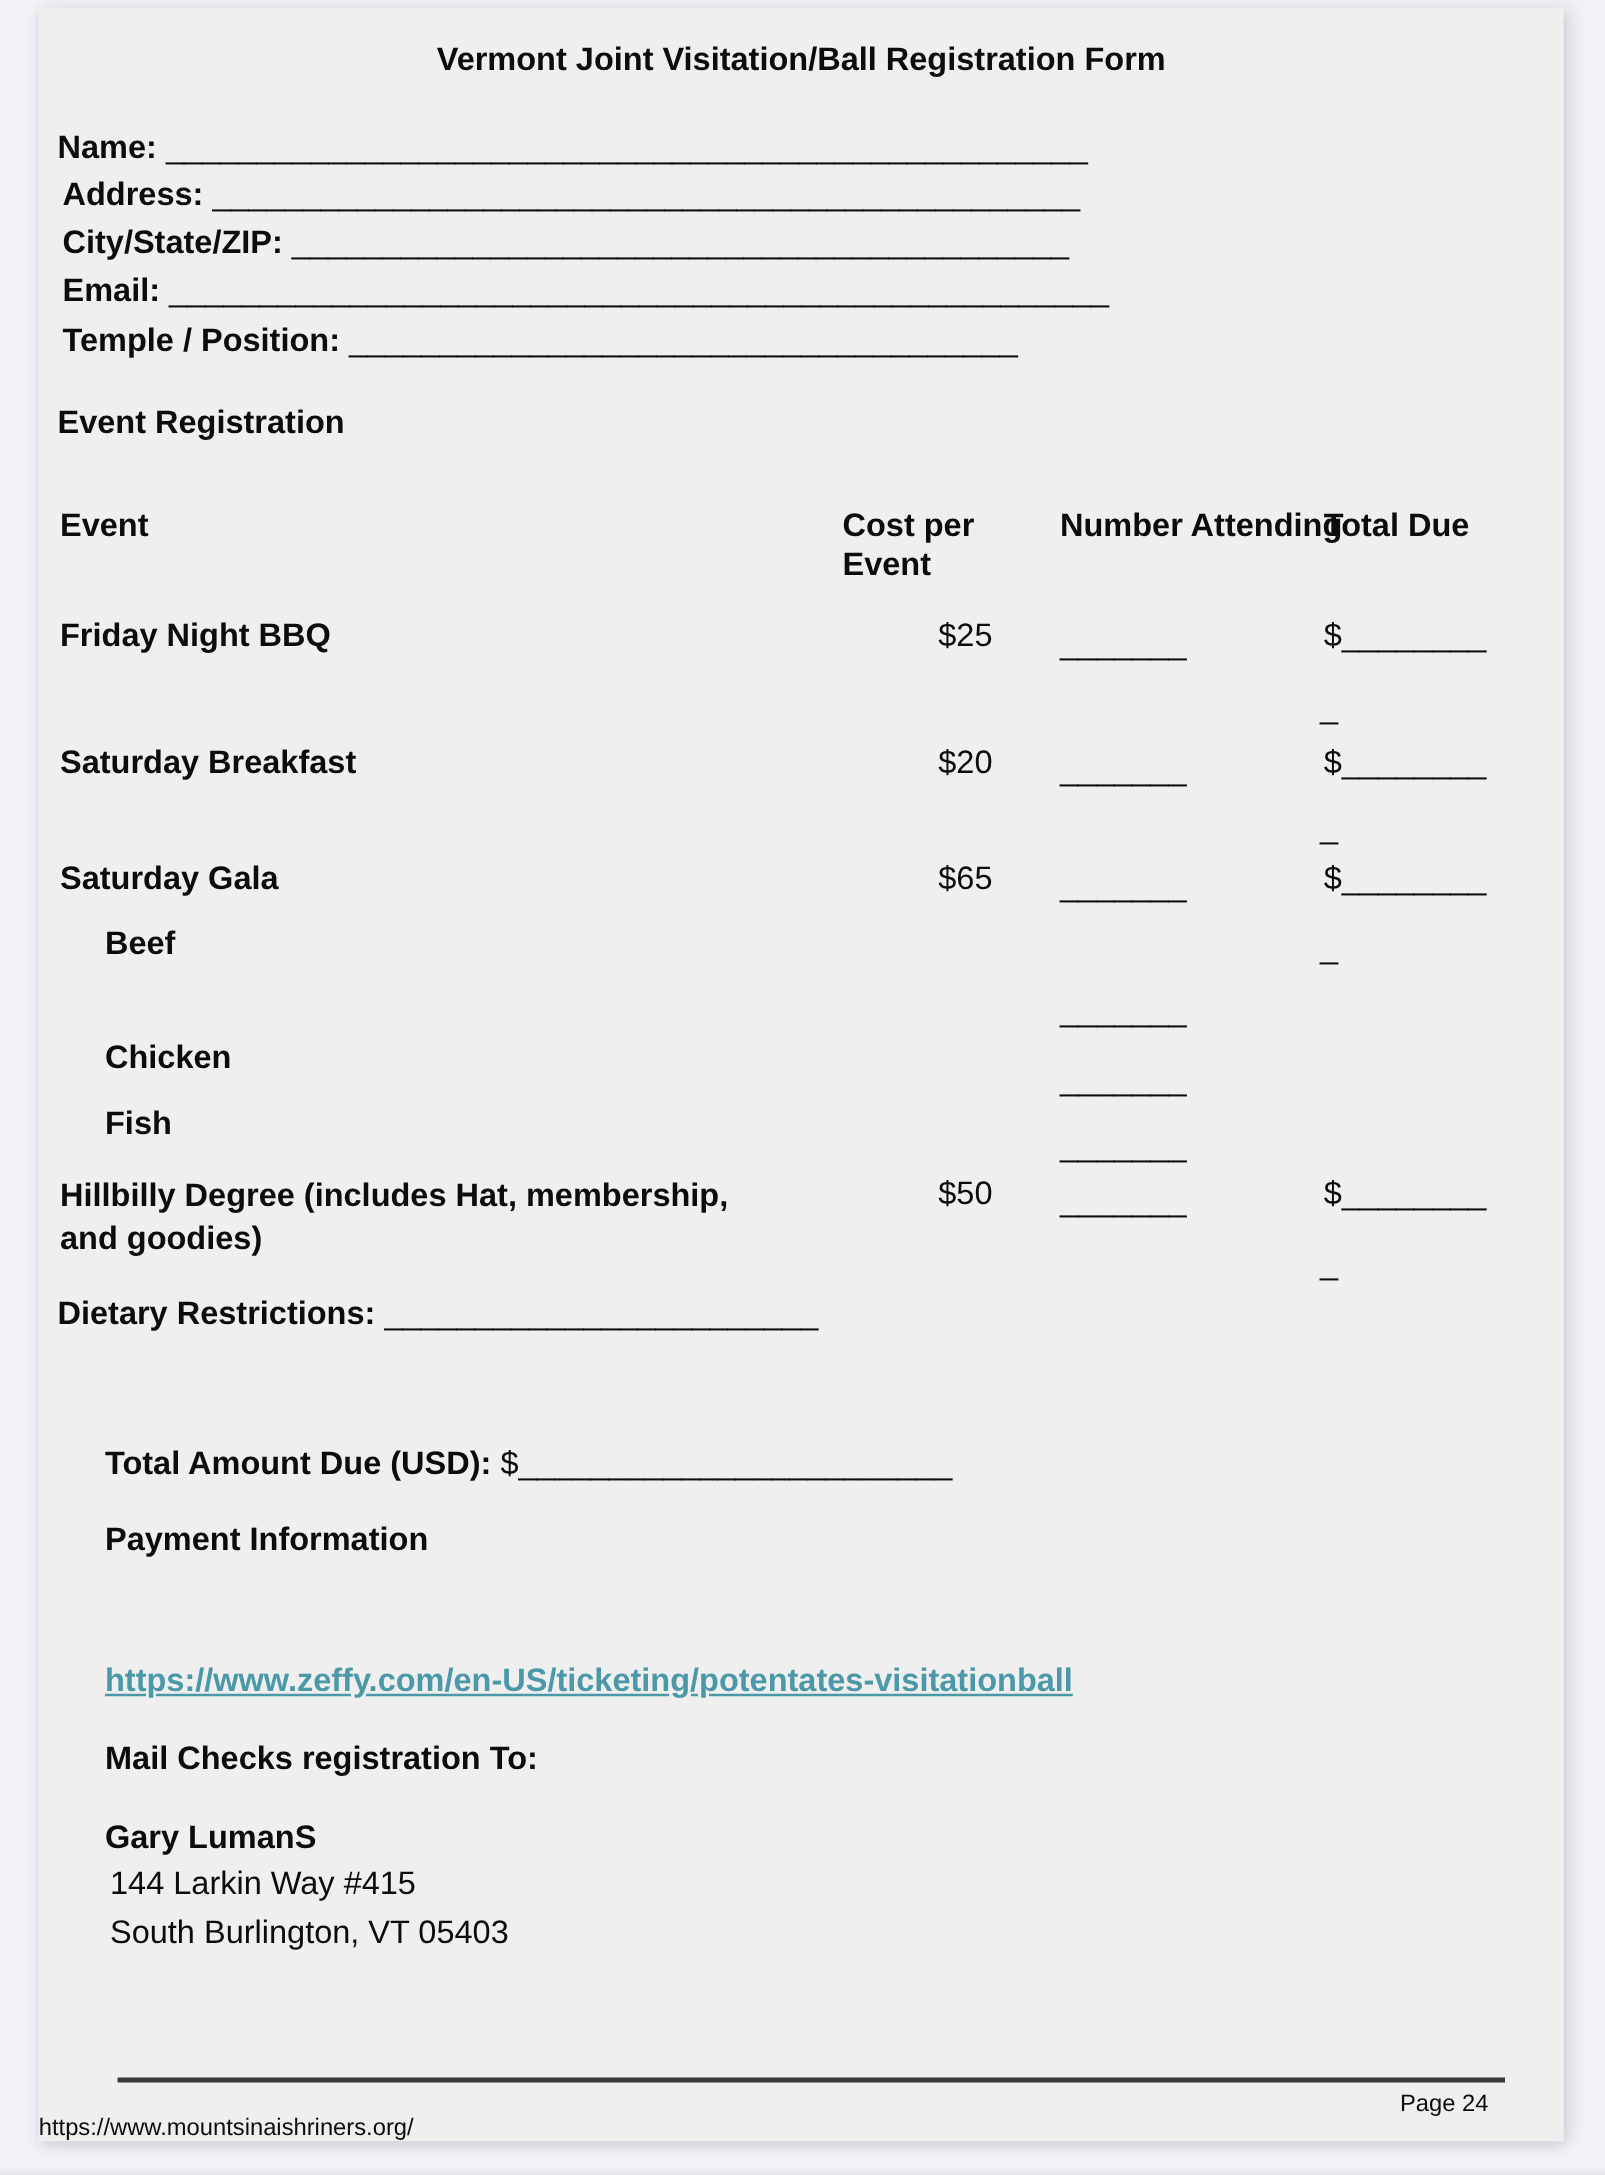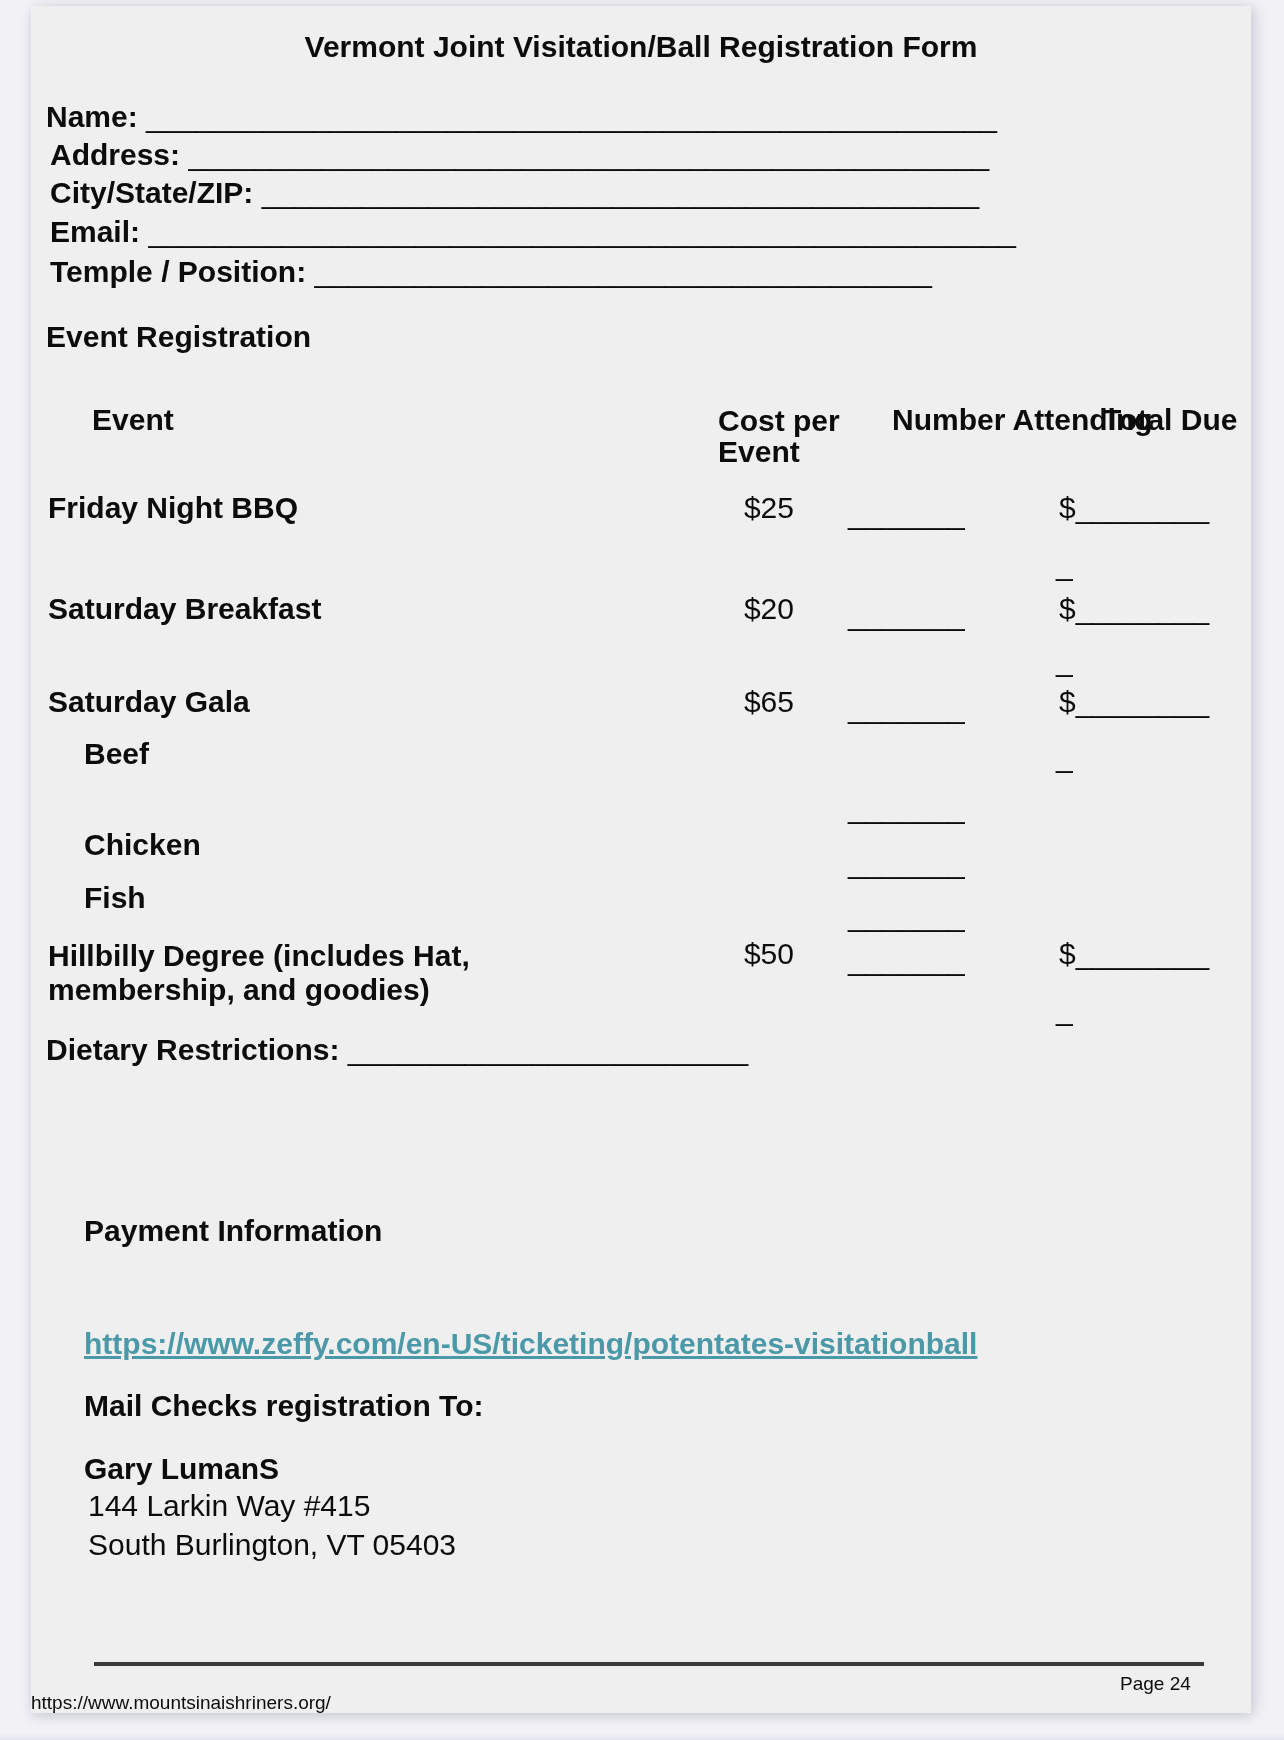--- a/index.html
+++ b/index.html
@@ -10,32 +10,32 @@
     color:#0c0c0c;
     position:relative;
     overflow:hidden;
   }
   .page{
     position:absolute;left:31px;top:6px;
     width:1220px;height:1707px;
     background:#efefef;
     box-shadow:6px 0 14px rgba(40,40,70,.10),0 4px 10px rgba(40,40,70,.12);
   }
-  .abs{position:absolute;font-size:30px;line-height:30px;white-space:nowrap;}
+  .abs{position:absolute;font-size:26px;line-height:30px;white-space:nowrap;}
   .b{font-weight:700;}
   .u{font-weight:400;letter-spacing:0;}
   .title{width:100%;text-align:center;font-weight:700;}
   .cost{left:643px;width:120px;text-align:right;}
   .att{left:817px;}
   .tot{left:1028px;}
   .totwrap{left:1025px;}
   .evt{left:17px;font-weight:700;}
   .evt.indent{left:53px;}
   .evt.wrap2{white-space:normal;width:585px;line-height:34px;}
-  .hdr{font-weight:700;margin-left:44px;}
+  .hdr{font-weight:700;}
   .hdr.costhdr{left:643px;width:135px;white-space:normal;line-height:31px;}
   .para{left:53px;}
   .link{
     color:#4b99a8;
     text-decoration:underline;
     font-weight:700;
   }
   .divider{position:absolute;left:63px;top:1656px;width:1110px;height:4px;background:#3a3a3a;}
   .footer-url{width:100%;text-align:left;font-size:19px;}
   .page24{font-size:19px;}
@@ -109,20 +109,24 @@
   <div class="abs cost" style="top:933px;">$50</div>
   <div class="abs att u" style="top:939px;">_______</div>
   <div class="abs tot u" style="top:933px;">$________</div>
   <div class="abs totwrap u" style="top:989px;">_</div>
 
   <div class="abs" style="left:15px;top:1029px;">
     <span class="b">Dietary Restrictions:</span>
     <span class="u">________________________</span>
   </div>
 
+  <div class="abs para" style="top:1149px;">
+    <span class="b">Total Amount Due (USD):</span>
+    <span class="u">$________________________</span>
+  </div>
 
   <div class="abs para b" style="top:1210px;">Payment Information</div>
   <a class="abs para link" href="#" style="top:1323px;">https://www.zeffy.com/en-US/ticketing/potentates-visitationball</a>
   <div class="abs para b" style="top:1385px;">Mail Checks registration To:</div>
   <div class="abs para b" style="top:1448px;">Gary LumanS</div>
   <div class="abs" style="left:57px;top:1485px;">144 Larkin Way #415</div>
   <div class="abs" style="left:57px;top:1524px;">South Burlington, VT 05403</div>
 
   <div class="divider"></div>
   <div class="abs footer-url" style="top:1682px;">https://www.mountsinaishriners.org/</div>

